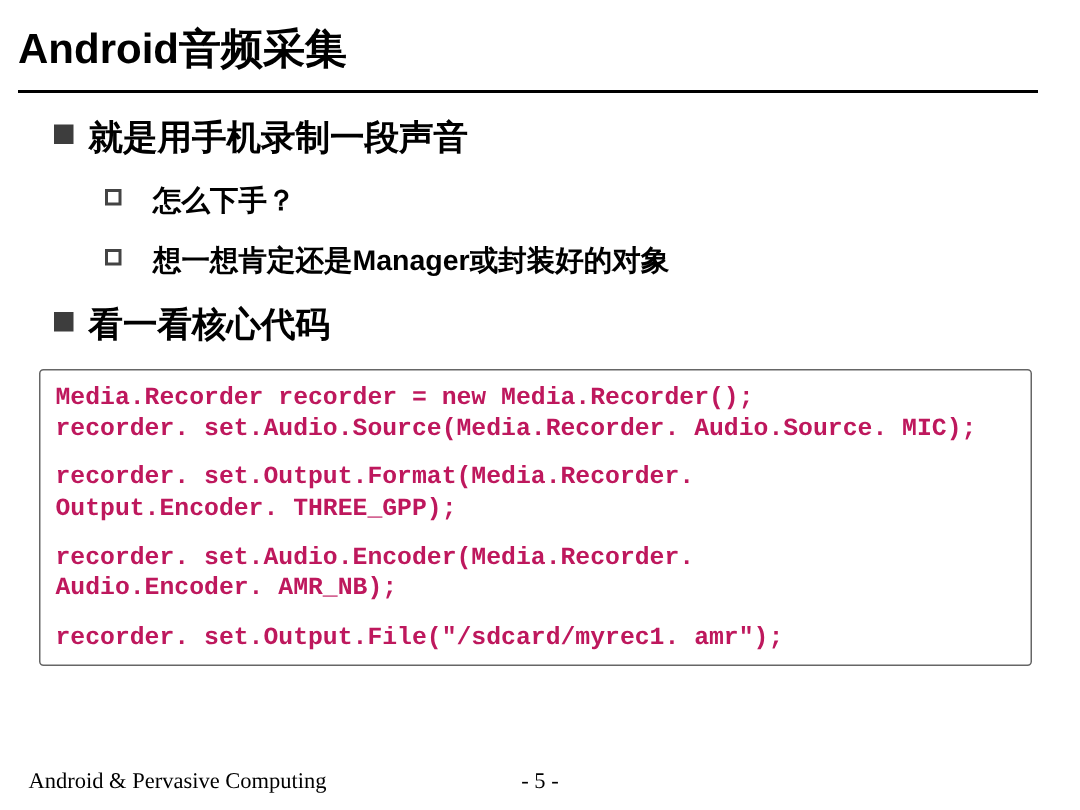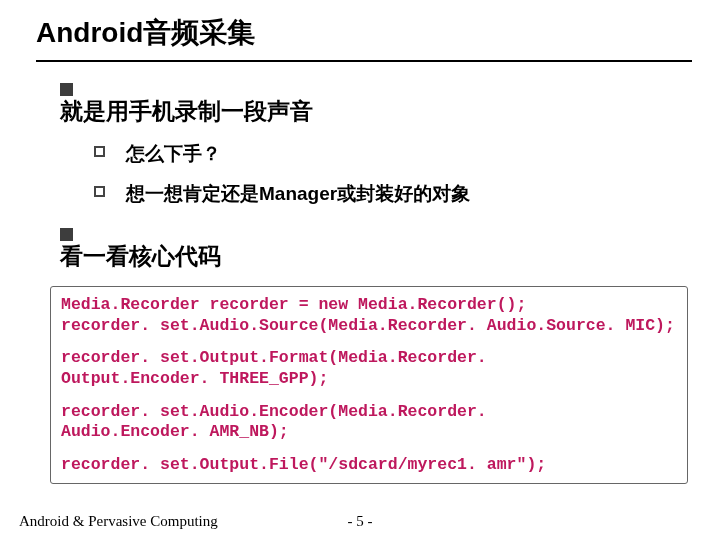--- a/index.html
+++ b/index.html
@@ -5,38 +5,37 @@
   * { margin: 0; padding: 0; box-sizing: border-box; }
   body {
     width: 720px;
     height: 540px;
     background: #fff;
     font-family: Arial, "Microsoft YaHei", sans-serif;
     position: relative;
     overflow: hidden;
   }
   .slide {
-    padding: 14px 28px 0 36px;
+    padding: 14px 28px 0 12px;
   }
   .title {
     font-size: 28px;
     font-weight: bold;
     color: #000;
     padding-bottom: 8px;
     border-bottom: 2px solid #000;
     margin-bottom: 14px;
   }
   .content {
     padding-left: 24px;
   }
   .bullet-l1 {
     display: flex;
     align-items: flex-start;
     margin-bottom: 14px;
-    flex-direction: column;
   }
   .bullet-l1 .sq {
     width: 13px;
     height: 13px;
     background: #3d3d3d;
     margin-right: 10px;
     margin-top: 7px;
     flex-shrink: 0;
   }
   .bullet-l1 .txt {

